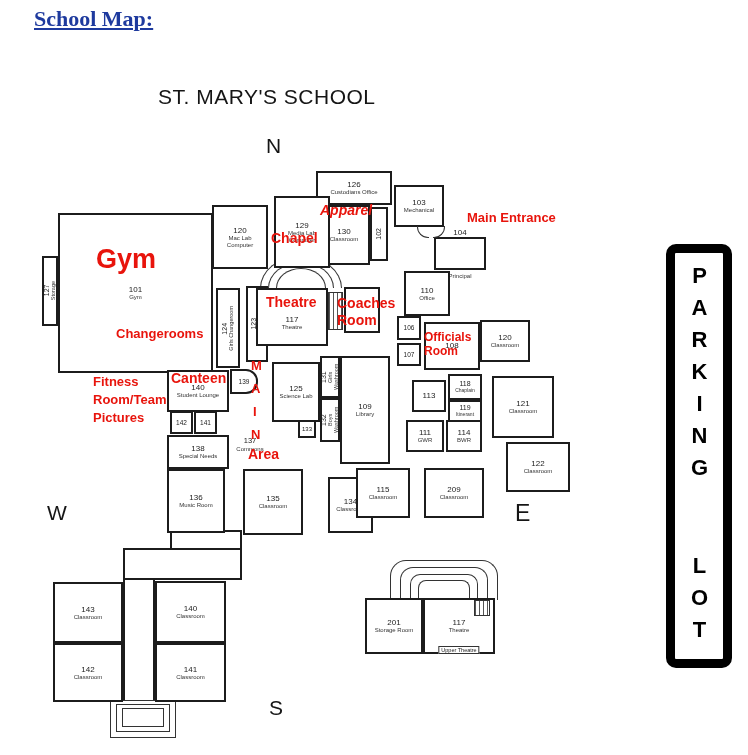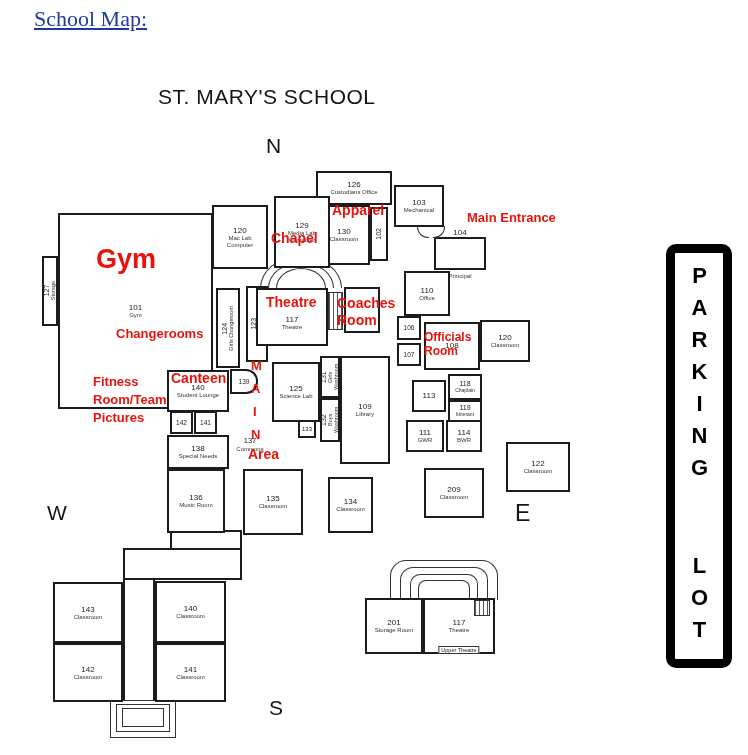--- a/index.html
+++ b/index.html
@@ -1,20 +1,20 @@
 <!DOCTYPE html>
 <html><head>
 <meta charset="utf-8">
 <style>
   html,body{margin:0;padding:0;background:#ffffff;}
   .canvas{position:relative;width:748px;height:755px;background:#fff;overflow:hidden;
           font-family:"Liberation Sans",sans-serif;color:#1a1a1a;}
 
   .page-title{position:absolute;left:34px;top:6px;font-family:"Liberation Serif",serif;
-              font-size:22px;font-weight:normal;text-decoration:underline;color:#1e3a9e;}
+              font-size:22px;font-weight:bold;text-decoration:underline;color:#1e3a9e;}
   .map-title{position:absolute;left:158px;top:85px;font-size:21px;letter-spacing:.5px;color:#151515;}
   .compass{position:absolute;font-size:21px;color:#151515;}
 
   .room{position:absolute;border:2px solid #1c1c1c;background:#fff;box-sizing:border-box;
         display:flex;flex-direction:column;align-items:center;justify-content:center;
         text-align:center;z-index:2;}
   .corridor{position:absolute;border:2px solid #1c1c1c;background:#fff;box-sizing:border-box;z-index:1;}
   .num{font-size:8px;line-height:1.15;color:#222;}
   .sub{font-size:6px;line-height:1.05;color:#333;}
   .vwrap{writing-mode:vertical-rl;transform:rotate(180deg);text-align:center;}
@@ -111,21 +111,21 @@
   <div class="room" style="left:480px;top:320px;width:50px;height:42px;">
     <span class="num">120</span>
     <span class="sub">Classroom</span>
   </div>
 
   <div>
     <div class="doorarc" style="left:417px;top:226px;"></div>
     <div class="doorarc" style="left:433px;top:226px;transform:scaleX(-1);"></div>
   </div>
 
-  <div class="room" style="left:58px;top:213px;width:155px;height:196px;">
+  <div class="room" style="left:58px;top:213px;width:155px;height:160px;">
     <span class="num">101</span>
     <span class="sub">Gym</span>
   </div>
   <div class="room" style="left:42px;top:256px;width:16px;height:70px;">
     <div class="vwrap">
       <span class="num">127</span>
       <span class="sub">Storage</span>
     </div>
   </div>
   <div class="room" style="left:216px;top:288px;width:24px;height:80px;">
@@ -193,20 +193,24 @@
     <span class="sub" style="font-size:5px;">Itinerant</span>
   </div>
   <div class="room" style="left:406px;top:420px;width:38px;height:32px;">
     <span class="num">111</span>
     <span class="sub">GWR</span>
   </div>
   <div class="room" style="left:446px;top:420px;width:36px;height:32px;">
     <span class="num">114</span>
     <span class="sub">BWR</span>
   </div>
+  <div class="room" style="left:492px;top:376px;width:62px;height:62px;">
+    <span class="num">121</span>
+    <span class="sub">Classroom</span>
+  </div>
   <div class="room" style="left:506px;top:442px;width:64px;height:50px;">
     <span class="num">122</span>
     <span class="sub">Classroom</span>
   </div>
 
   <div class="room" style="left:167px;top:370px;width:62px;height:42px;">
     <span class="num">140</span>
     <span class="sub">Student Lounge</span>
   </div>
   <div class="room" style="left:230px;top:369px;width:28px;height:25px;border-radius:0 12px 12px 0;">
@@ -226,20 +230,24 @@
   <div class="room" style="left:167px;top:469px;width:58px;height:64px;">
     <span class="num">136</span>
     <span class="sub">Music Room</span>
   </div>
   <div class="room" style="left:243px;top:469px;width:60px;height:66px;">
     <span class="num">135</span>
     <span class="sub">Classroom</span>
   </div>
   <div class="room" style="left:308px;top:477px;width:45px;height:56px;margin-left:20px;">
     <span class="num">134</span>
+    <span class="sub">Classroom</span>
+  </div>
+  <div class="room" style="left:356px;top:468px;width:54px;height:50px;">
+    <span class="num">115</span>
     <span class="sub">Classroom</span>
   </div>
   <div class="room" style="left:424px;top:468px;width:60px;height:50px;">
     <span class="num">209</span>
     <span class="sub">Classroom</span>
   </div>
 
   <div class="room" style="left:53px;top:582px;width:70px;height:61px;">
     <span class="num">143</span>
     <span class="sub">Classroom</span>
@@ -269,21 +277,21 @@
   </div>
   <div class="room" style="left:423px;top:598px;width:72px;height:56px;">
     <span class="num">117</span>
     <span class="sub">Theatre</span>
     <span class="caption">Upper Theatre</span>
   </div>
   <div class="stairs" style="left:474px;top:600px;width:16px;height:16px;"></div>
 
   <div class="redlabel" style="left:96px;top:244px;font-size:27px;">Gym</div>
   <div class="redlabel" style="left:271px;top:230px;font-size:14px;">Chapel</div>
-  <div class="redlabel" style="left:332px;top:202px;font-size:14px;">Apparel</div>
+  <div class="redlabel" style="left:320px;top:202px;font-size:14px;font-style:italic;">Apparel</div>
   <div class="redlabel" style="left:467px;top:210px;font-size:13px;">Main Entrance</div>
   <div class="redlabel" style="left:266px;top:294px;font-size:14px;">Theatre</div>
   <div class="redlabel" style="left:337px;top:295px;font-size:14px;">
     <span style="display:block;">Coaches</span>
     <span style="display:block;">Room</span>
   </div>
   <div class="redlabel" style="left:116px;top:326px;font-size:13px;">Changerooms</div>
   <div class="redlabel" style="left:424px;top:330px;font-size:12px;">
     <span style="display:block;">Officials</span>
     <span style="display:block;">Room</span>

